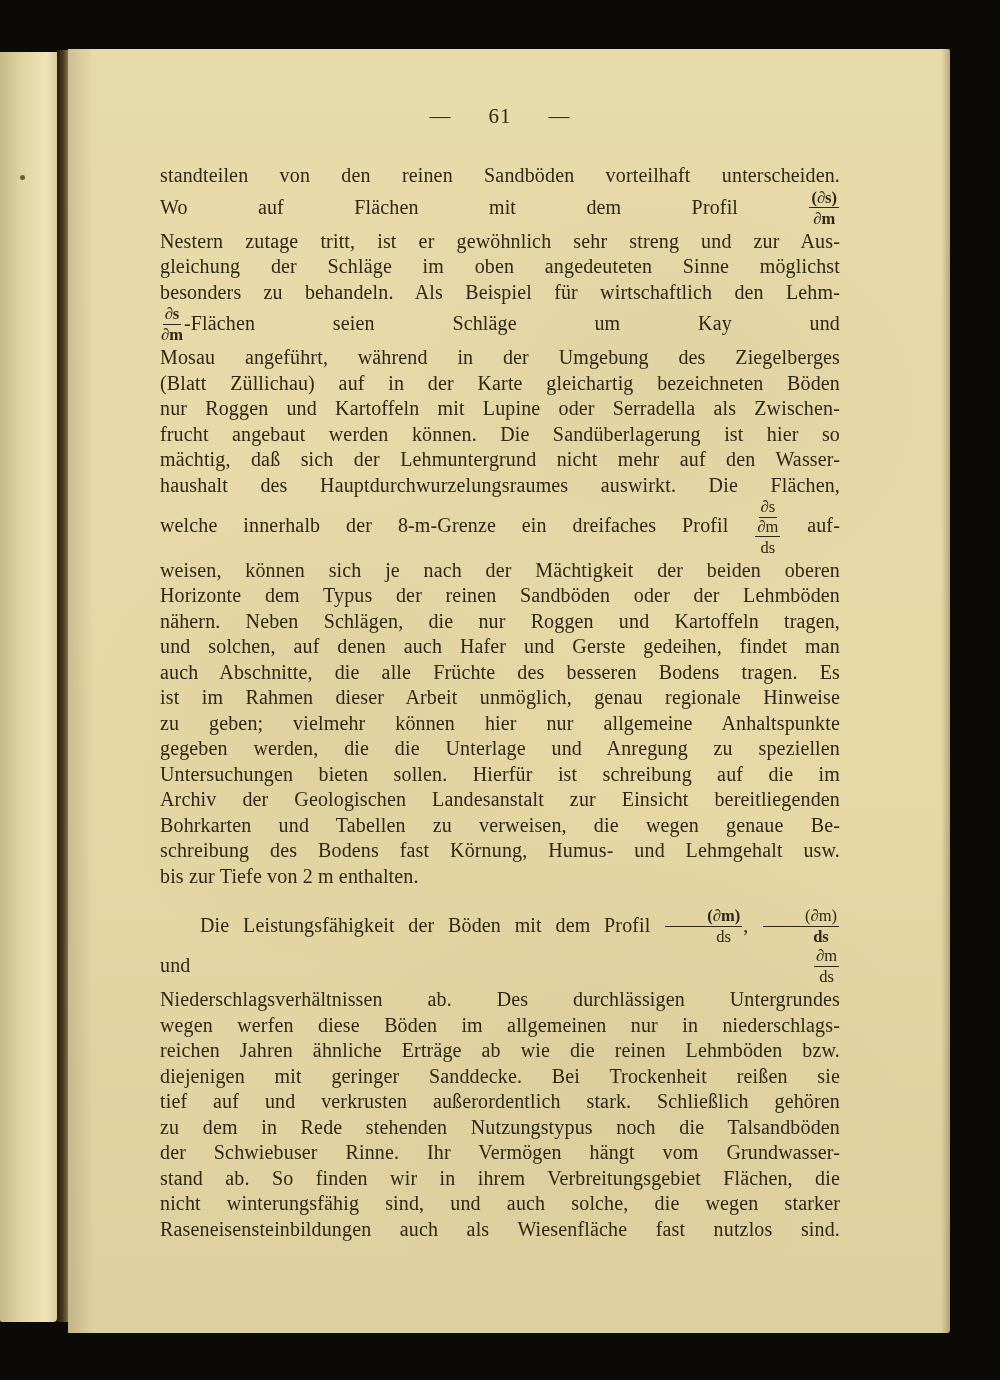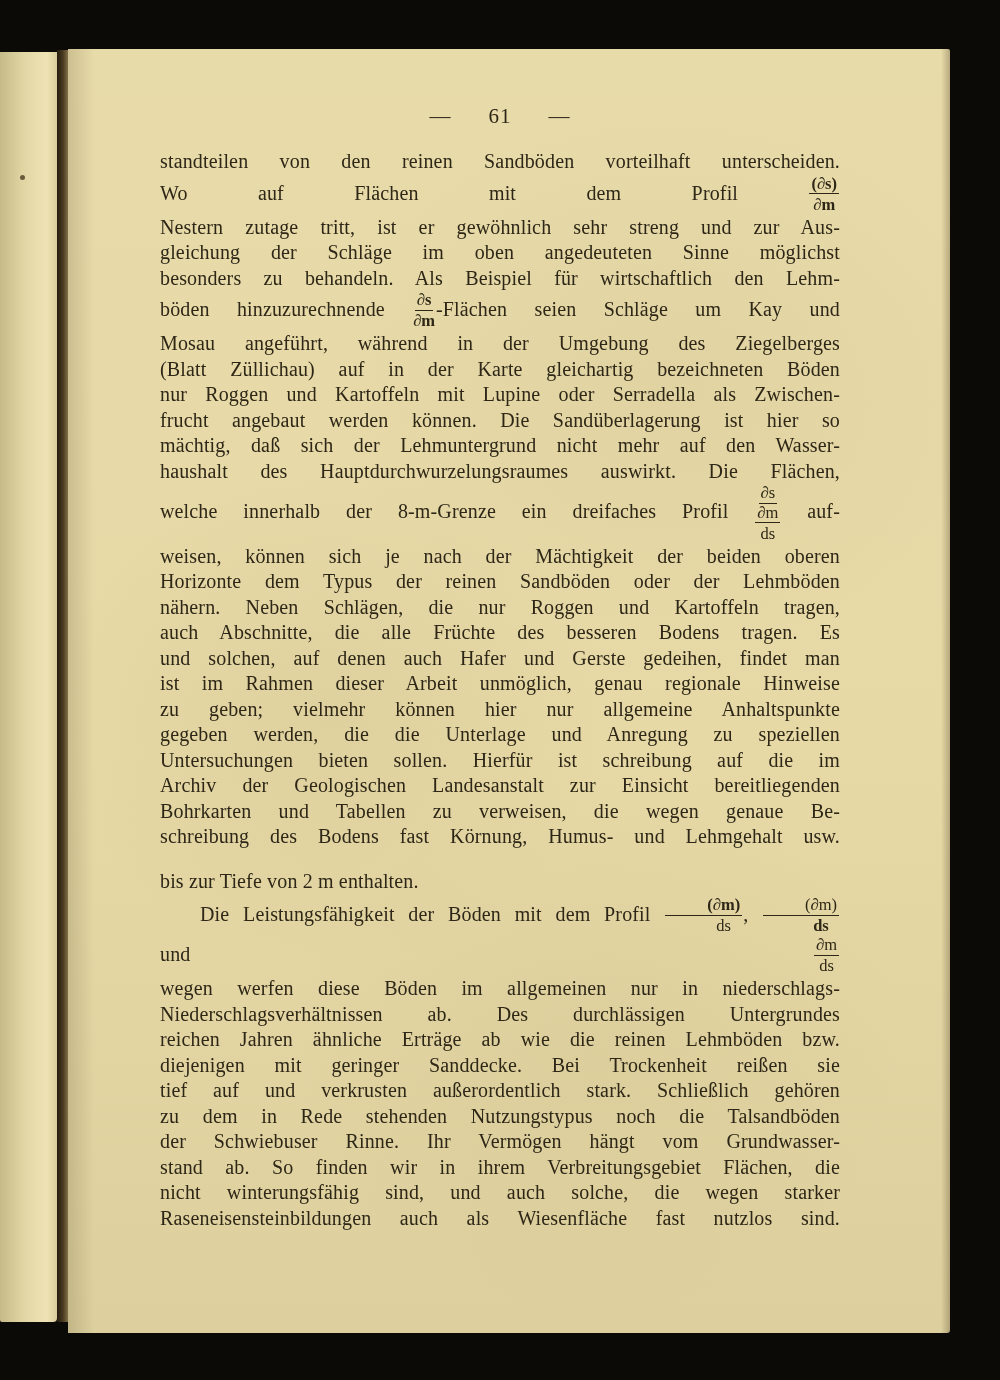--- a/index.html
+++ b/index.html
@@ -69,35 +69,35 @@
     justify-content: center;
     align-items: center;
     gap: 37px;
     font-size: 21px;
     color: var(--ink, #2e2717);
     letter-spacing: 1px;
   }
 
   .text-block {
     position: absolute;
-    top: 100px; left: 92px;
+    top: 114px; left: 92px;
     width: 680px;
     color: var(--ink, #2e2717);
   }
-  .para + .para { margin-top: 2px; }
+  .para + .para { margin-top: 18px; }
 
   .line {
     font-size: 20px;
     line-height: 25.5px;
     letter-spacing: 0.15px;
     text-align: justify;
     text-align-last: justify;
     white-space: nowrap;
   }
-  .line.last { text-align-last: left; margin-top: 19px; }
+  .line.last { text-align-last: left; }
   .line.indent { text-indent: 40px; }
 
   
   .frac {
     display: inline-flex;
     flex-direction: column;
     align-items: center;
     vertical-align: middle;
     font-size: 16.5px;
     line-height: 17px;
@@ -126,40 +126,40 @@
     <div class="text-block">
         <div class="para">
           <div class="line"><span>standteilen von den reinen Sandböden vorteilhaft unterscheiden.</span></div>
           <div class="line"><span>Wo auf Flächen mit dem Profil </span><span class="frac">
               <span class="nm bb">(∂s)</span>
               <span class="dn bb">∂m</span>
             </span></div>
           <div class="line"><span>Nestern zutage tritt, ist er gewöhnlich sehr streng und zur Aus-</span></div>
           <div class="line"><span>gleichung der Schläge im oben angedeuteten Sinne möglichst</span></div>
           <div class="line"><span>besonders zu behandeln. Als Beispiel für wirtschaftlich den Lehm-</span></div>
-          <div class="line"><span>böden hinzuzurechnende </span><span class="frac">
+          <div class="line"><span class="frac">
               <span class="nm bb">∂s</span>
               <span class="dn bb">∂m</span>
             </span><span>-Flächen seien Schläge um Kay und</span></div>
           <div class="line"><span>Mosau angeführt, während in der Umgebung des Ziegelberges</span></div>
           <div class="line"><span>(Blatt Züllichau) auf in der Karte gleichartig bezeichneten Böden</span></div>
           <div class="line"><span>nur Roggen und Kartoffeln mit Lupine oder Serradella als Zwischen-</span></div>
           <div class="line"><span>frucht angebaut werden können. Die Sandüberlagerung ist hier so</span></div>
           <div class="line"><span>mächtig, daß sich der Lehmuntergrund nicht mehr auf den Wasser-</span></div>
           <div class="line"><span>haushalt des Hauptdurchwurzelungsraumes auswirkt. Die Flächen,</span></div>
           <div class="line"><span>welche innerhalb der 8-m-Grenze ein dreifaches Profil </span><span class="frac frac3">
               <span class="nm">∂s</span>
               <span class="nm">∂m</span>
               <span class="dn">ds</span>
             </span><span> auf-</span></div>
           <div class="line"><span>weisen, können sich je nach der Mächtigkeit der beiden oberen</span></div>
           <div class="line"><span>Horizonte dem Typus der reinen Sandböden oder der Lehmböden</span></div>
           <div class="line"><span>nähern. Neben Schlägen, die nur Roggen und Kartoffeln tragen,</span></div>
+          <div class="line"><span>und solchen, auf denen auch Hafer und Gerste gedeihen, findet man</span></div>
           <div class="line"><span>auch Abschnitte, die alle Früchte des besseren Bodens tragen. Es</span></div>
-          <div class="line"><span>und solchen, auf denen auch Hafer und Gerste gedeihen, findet man</span></div>
           <div class="line"><span>ist im Rahmen dieser Arbeit unmöglich, genau regionale Hinweise</span></div>
           <div class="line"><span>zu geben; vielmehr können hier nur allgemeine Anhaltspunkte</span></div>
           <div class="line"><span>gegeben werden, die die Unterlage und Anregung zu speziellen</span></div>
           <div class="line"><span>Untersuchungen bieten sollen. Hierfür ist schreibung auf die im</span></div>
           <div class="line"><span>Archiv der Geologischen Landesanstalt zur Einsicht bereitliegenden</span></div>
           <div class="line"><span>Bohrkarten und Tabellen zu verweisen, die wegen genaue Be-</span></div>
           <div class="line"><span>schreibung des Bodens fast Körnung, Humus- und Lehmgehalt usw.</span></div>
           <div class="line last"><span>bis zur Tiefe von 2 m enthalten.</span></div>
         </div>
         <div class="para">
@@ -167,22 +167,22 @@
               <span class="nm bb">(∂m)</span>
               <span class="dn">ds</span>
             </span><span>, </span><span class="frac">
               <span class="nm">(∂m)</span>
               <span class="dn bb">ds</span>
             </span></div>
           <div class="line"><span>und </span><span class="frac">
               <span class="nm">∂m</span>
               <span class="dn">ds</span>
             </span></div>
+          <div class="line"><span>Niederschlagsverhältnissen ab. Des durchlässigen Untergrundes</span></div>
           <div class="line"><span>wegen werfen diese Böden im allgemeinen nur in niederschlags-</span></div>
-          <div class="line"><span>Niederschlagsverhältnissen ab. Des durchlässigen Untergrundes</span></div>
           <div class="line"><span>reichen Jahren ähnliche Erträge ab wie die reinen Lehmböden bzw.</span></div>
           <div class="line"><span>diejenigen mit geringer Sanddecke. Bei Trockenheit reißen sie</span></div>
           <div class="line"><span>tief auf und verkrusten außerordentlich stark. Schließlich gehören</span></div>
           <div class="line"><span>zu dem in Rede stehenden Nutzungstypus noch die Talsandböden</span></div>
           <div class="line"><span>der Schwiebuser Rinne. Ihr Vermögen hängt vom Grundwasser-</span></div>
           <div class="line"><span>stand ab. So finden wir in ihrem Verbreitungsgebiet Flächen, die</span></div>
           <div class="line"><span>nicht winterungsfähig sind, und auch solche, die wegen starker</span></div>
           <div class="line"><span>Raseneisensteinbildungen auch als Wiesenfläche fast nutzlos sind.</span></div>
         </div>
       </div>

